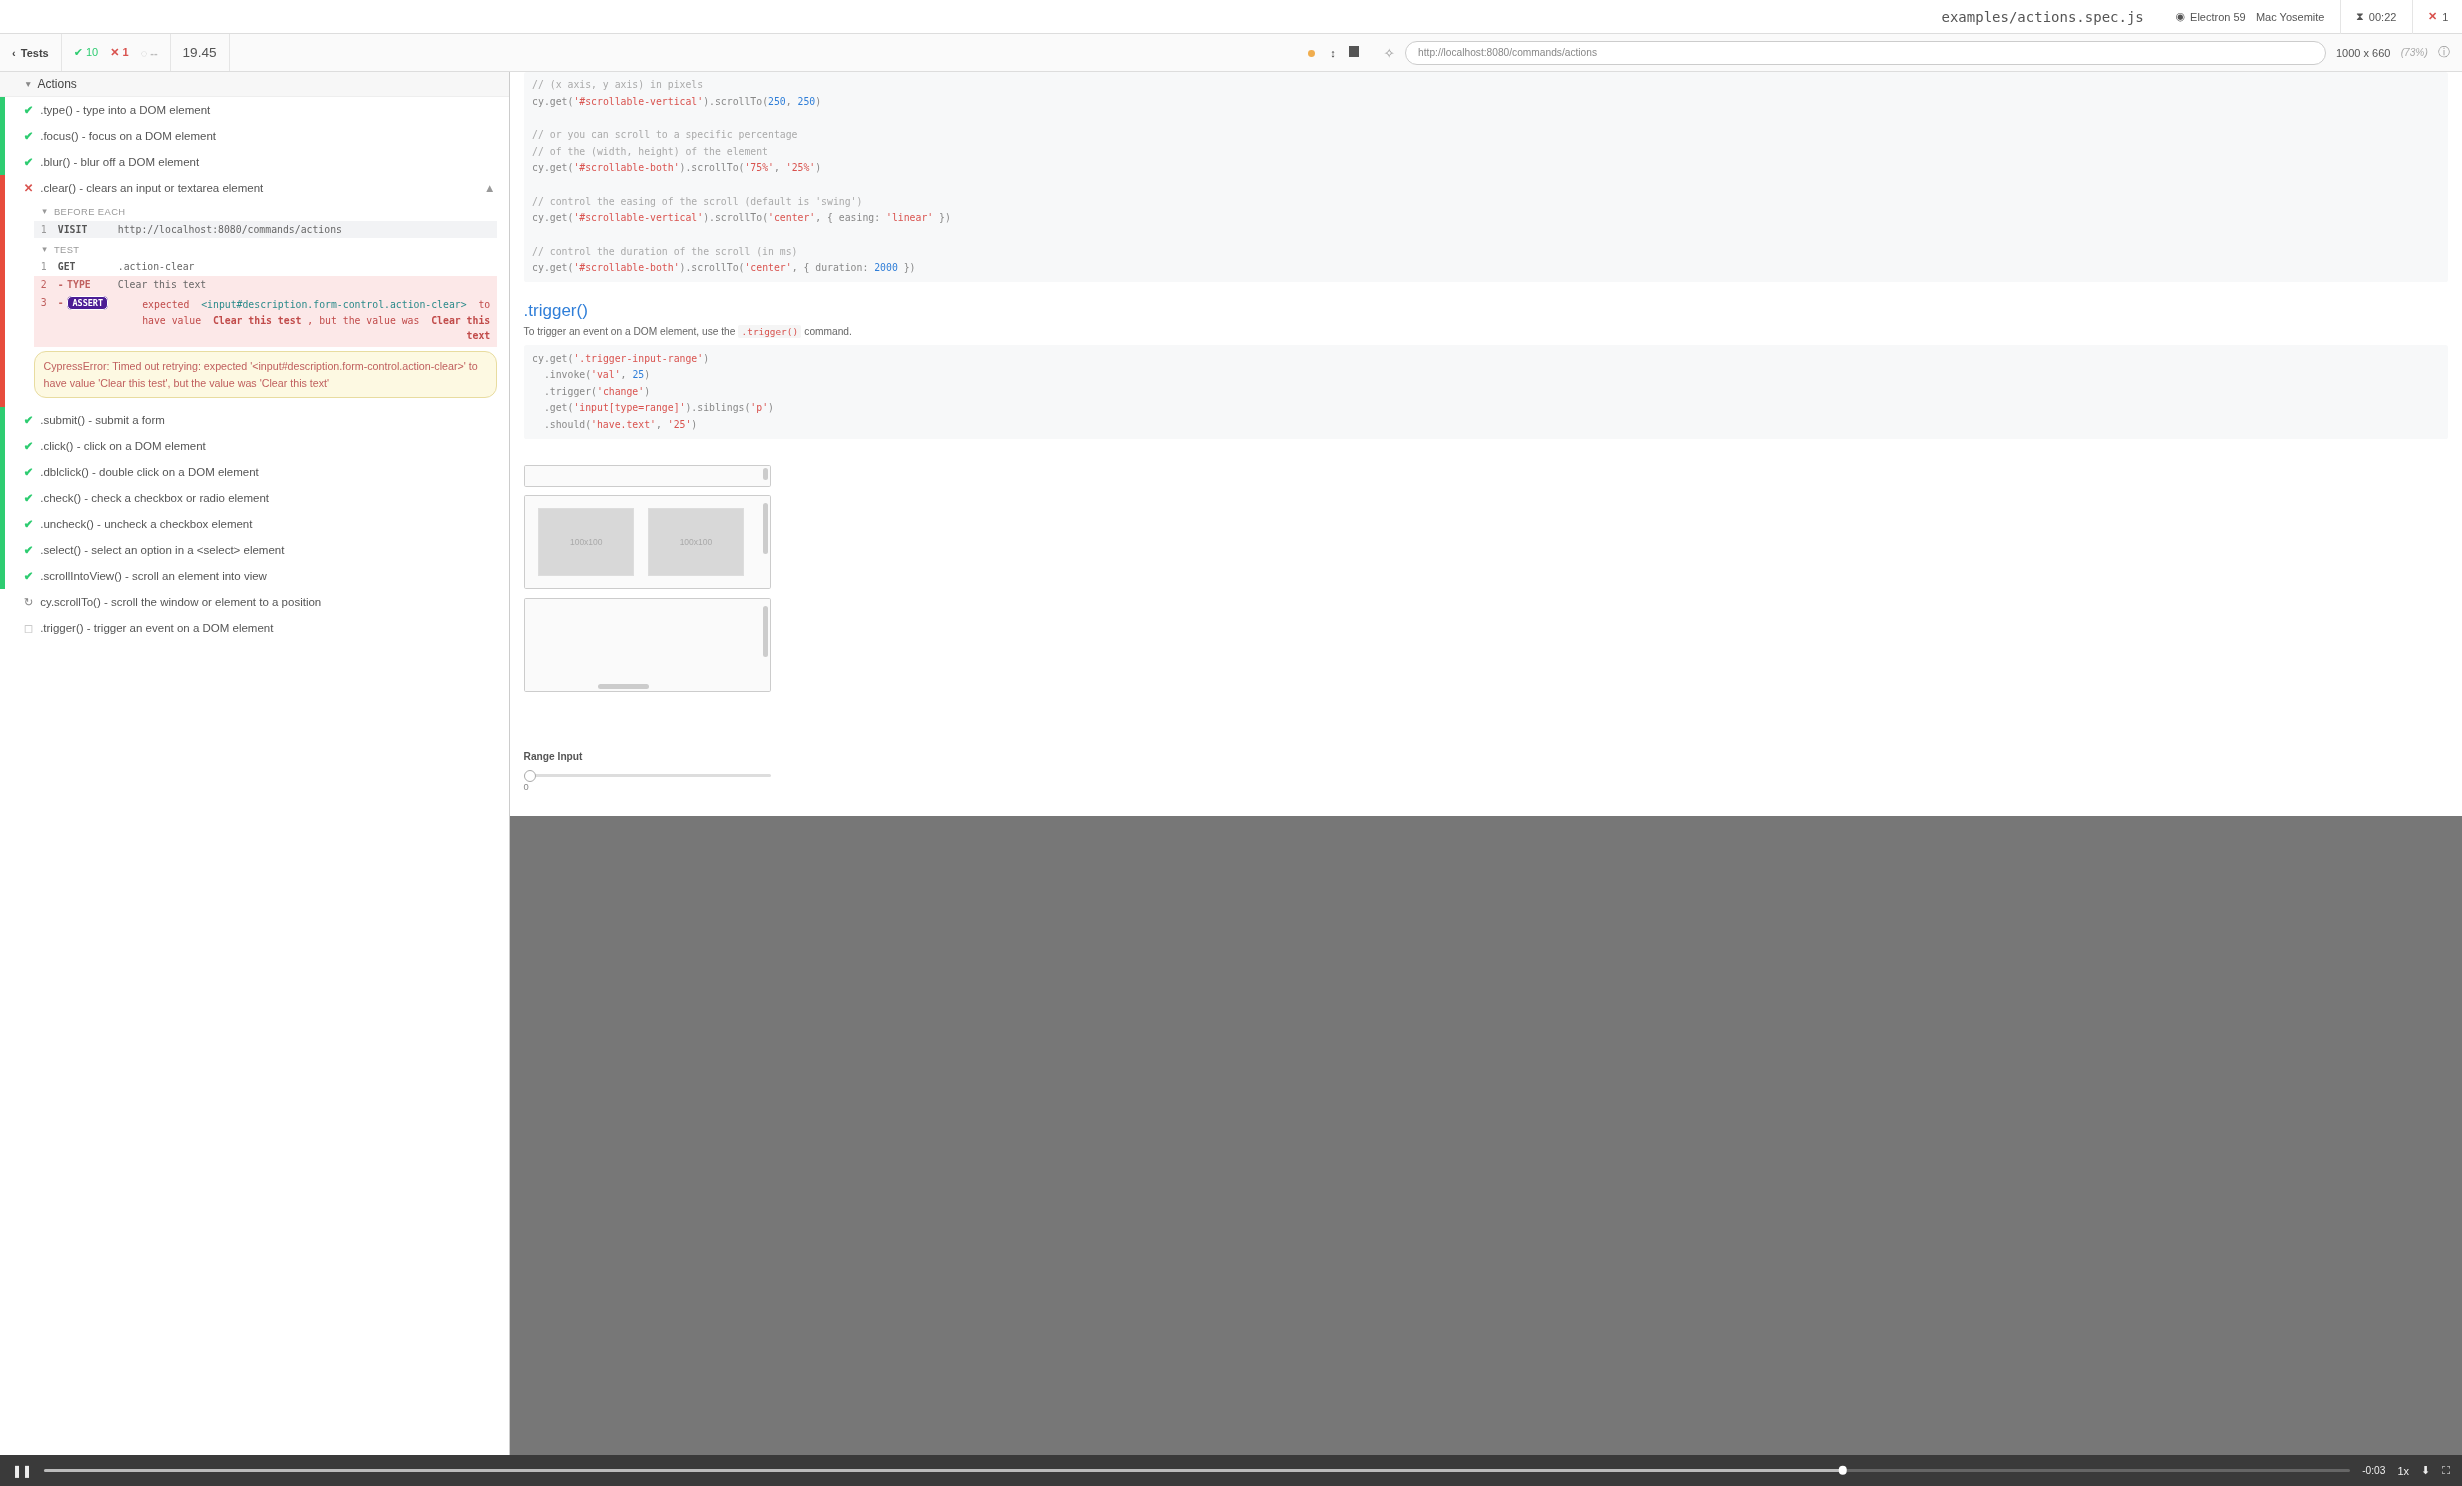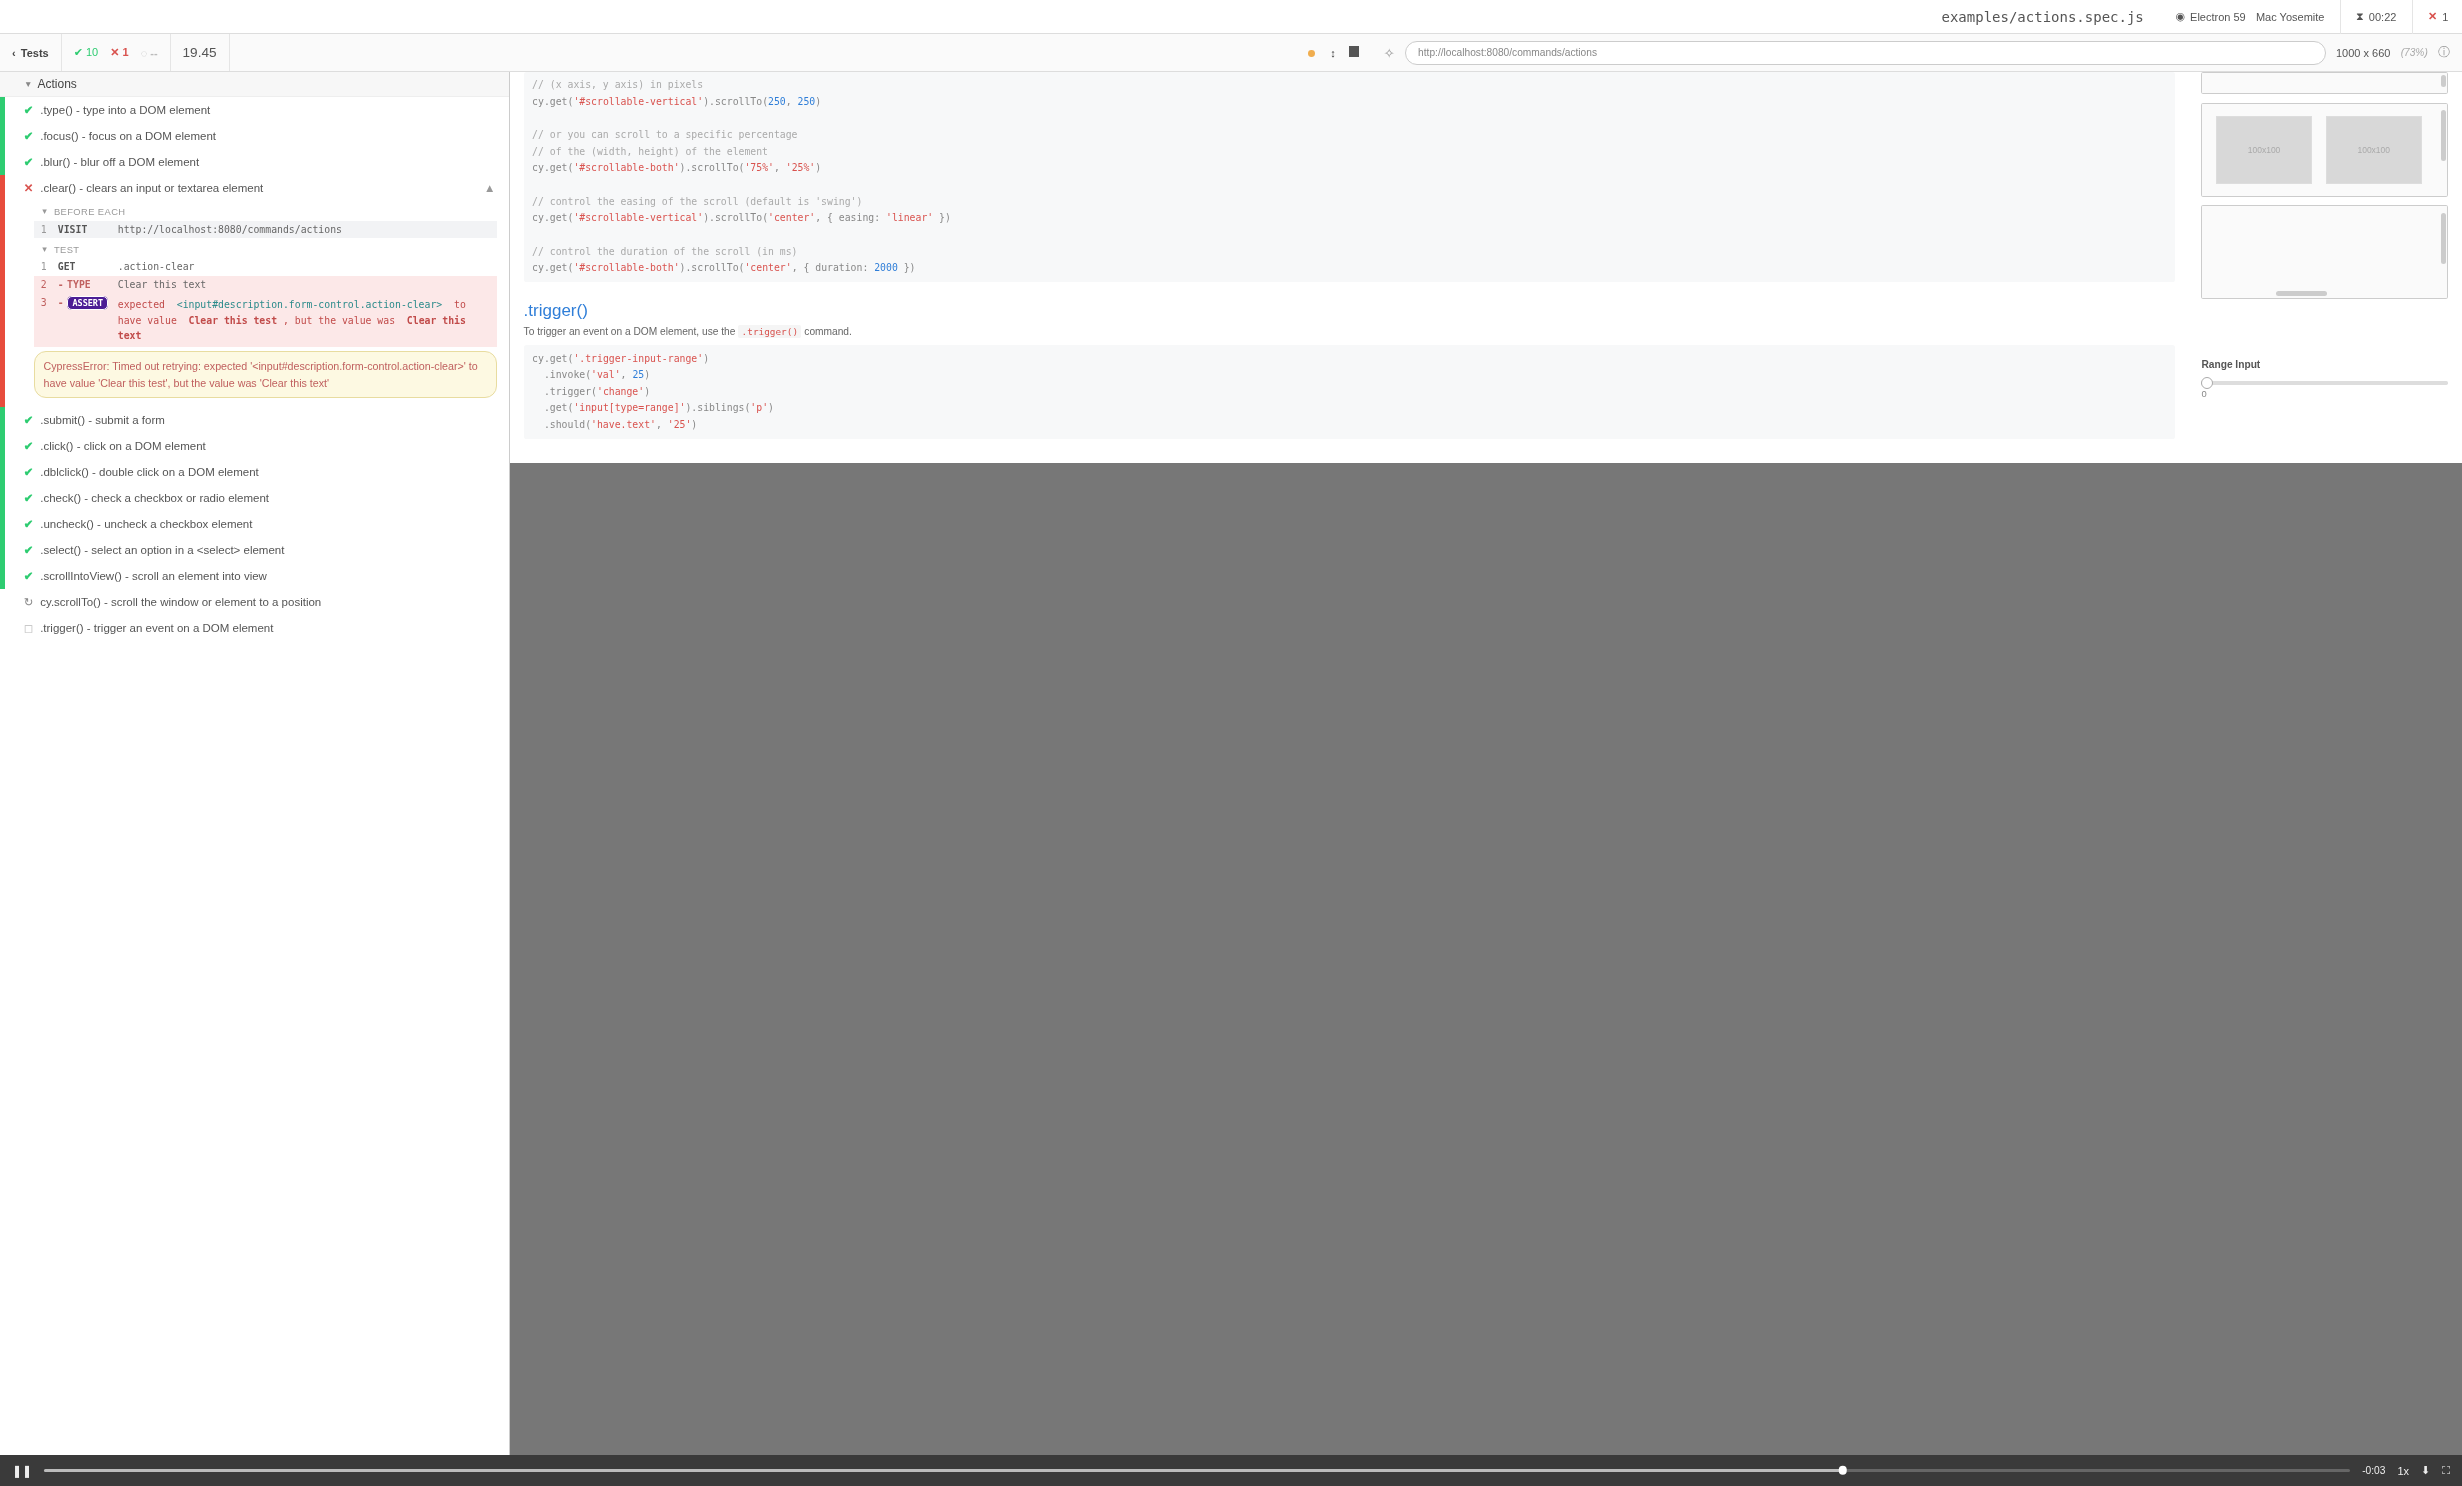--- a/index.html
+++ b/index.html
@@ -64,28 +64,28 @@
 .section-label .caret { font-size: 7.7px; }
 .cmd-row { display: flex; align-items: flex-start; padding: 3.4px 6.8px; font-family: Menlo, Consolas, monospace; font-size: 9.8px; }
 .cmd-row.alt { background: #f2f3f5; }
 .cmd-num { width: 17px; color: #999; flex-shrink: 0; }
 .cmd-name { width: 60px; font-weight: bold; color: #555; flex-shrink: 0; }
 .cmd-args { flex: 1; color: #666; }
 .cmd-row.err { background: #fce8e8; }
 .cmd-row.err .cmd-num, .cmd-row.err .cmd-name { color: #c0605f; }
 .cmd-row.err .dash { color: #c0605f; margin-right: 3.4px; }
 .assert-badge { background: #4c1d95; color: #fff; padding: 0.9px 4.3px; border-radius: 5px; font-weight: bold; font-size: 8.5px; border: 0.9px solid #fff; }
-.assert-msg { color: #c14b4a; line-height: 1.6; }
+.assert-msg { color: #c14b4a; line-height: 1.6; text-align: right; }
 .assert-msg .hl-teal { color: #2a8a8a; }
 .assert-msg .hl-bold { font-weight: bold; }
 .error-box { margin: 3.4px 0 5.1px 0; padding: 6.8px 8.5px; background: #fdf9e2; border: 0.9px solid #e8dca0; color: #c0605f; font-size: 10.7px; line-height: 1.5; border-radius: 12px; }
 
 
 .aut-wrap { background: #fff; flex: 0 0 auto; padding: 0 13.6px 24px 13.6px; overflow: hidden; }
-.aut-content { display: flex; gap: 26px; }
+.aut-content { display: flex; gap: 26px; flex-direction: column; }
 .aut-left { flex: 1; min-width: 0; }
 .aut-right { width: 247px; flex-shrink: 0; }
 .code-block { font-family: Menlo, Consolas, monospace; font-size: 9.8px; color: #888; line-height: 1.7; padding: 5.1px 8.5px; background: #f7f8f9; border-radius: 2.6px; white-space: pre; overflow: hidden; }
 .code-block .str { color: #d9534f; }
 .code-block .num { color: #2f7ed8; }
 .code-block .cmt { color: #aaa; }
 .h-trigger { color: #2f7ed8; font-size: 17px; margin: 19px 0 5.1px 0; font-weight: 500; }
 .desc { font-size: 10.2px; color: #666; margin-bottom: 8.5px; }
 .desc .inline-code { font-family: Menlo, Consolas, monospace; background: #f5f5f5; color: #d9534f; padding: 0.9px 3.4px; border-radius: 1.7px; font-size: 9.4px; }
 .scroll-box { border: 0.9px solid #ccc; border-radius: 1.7px; background: #fafafa; margin-bottom: 8.5px; position: relative; }

